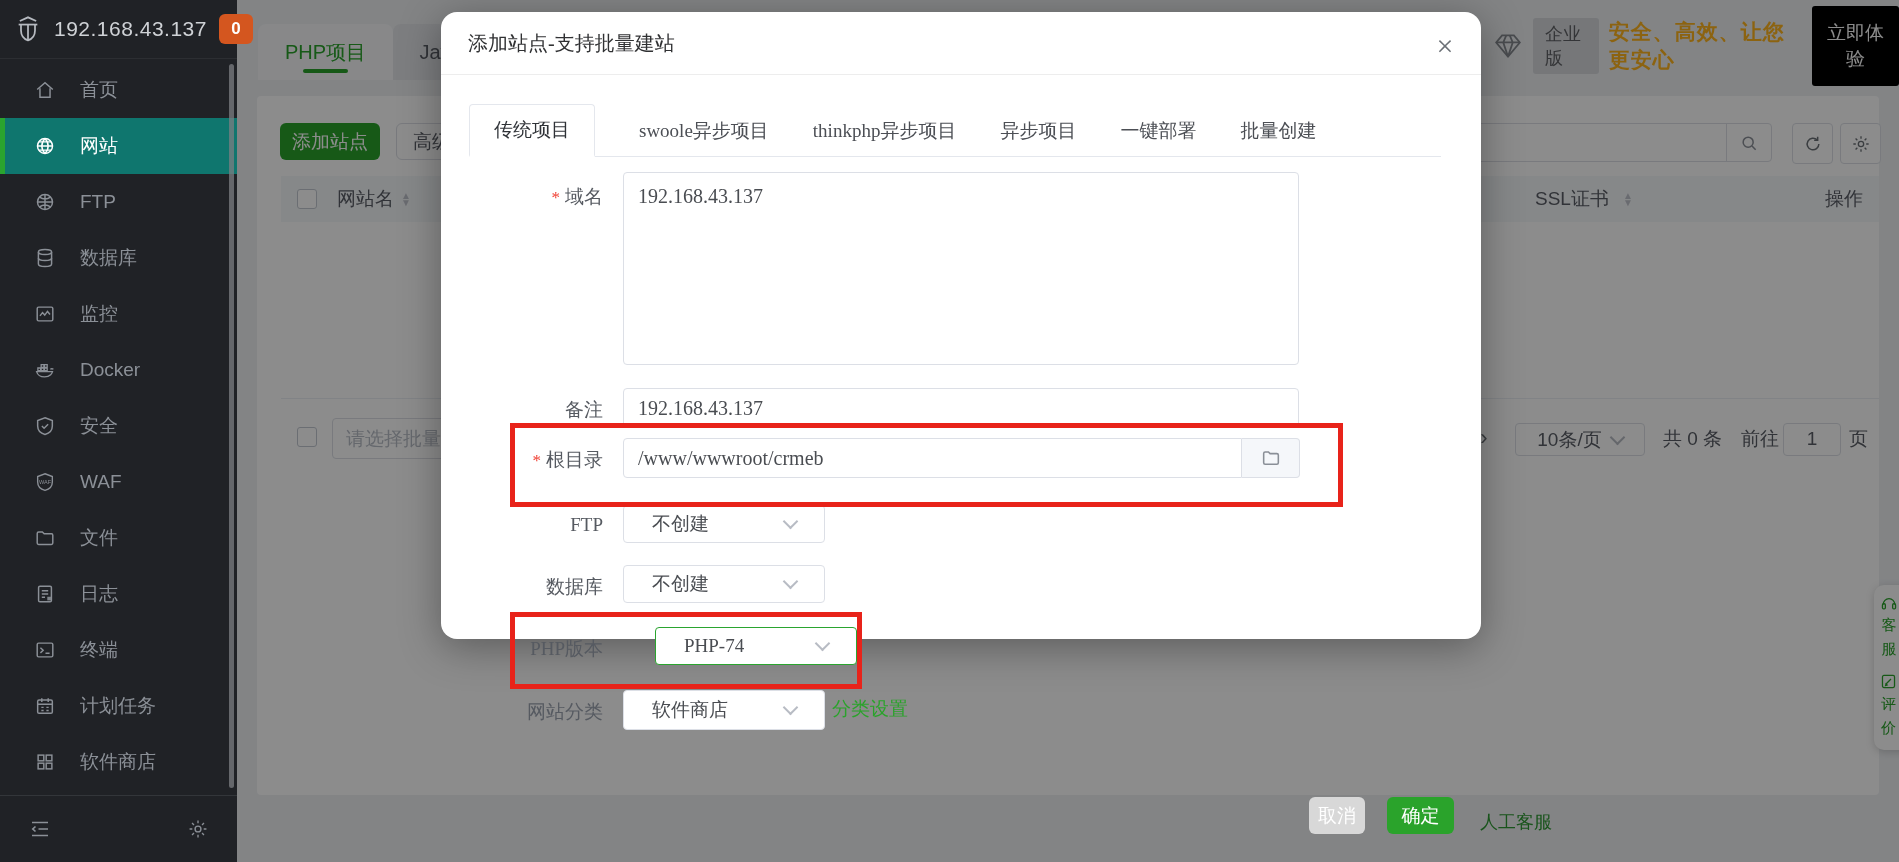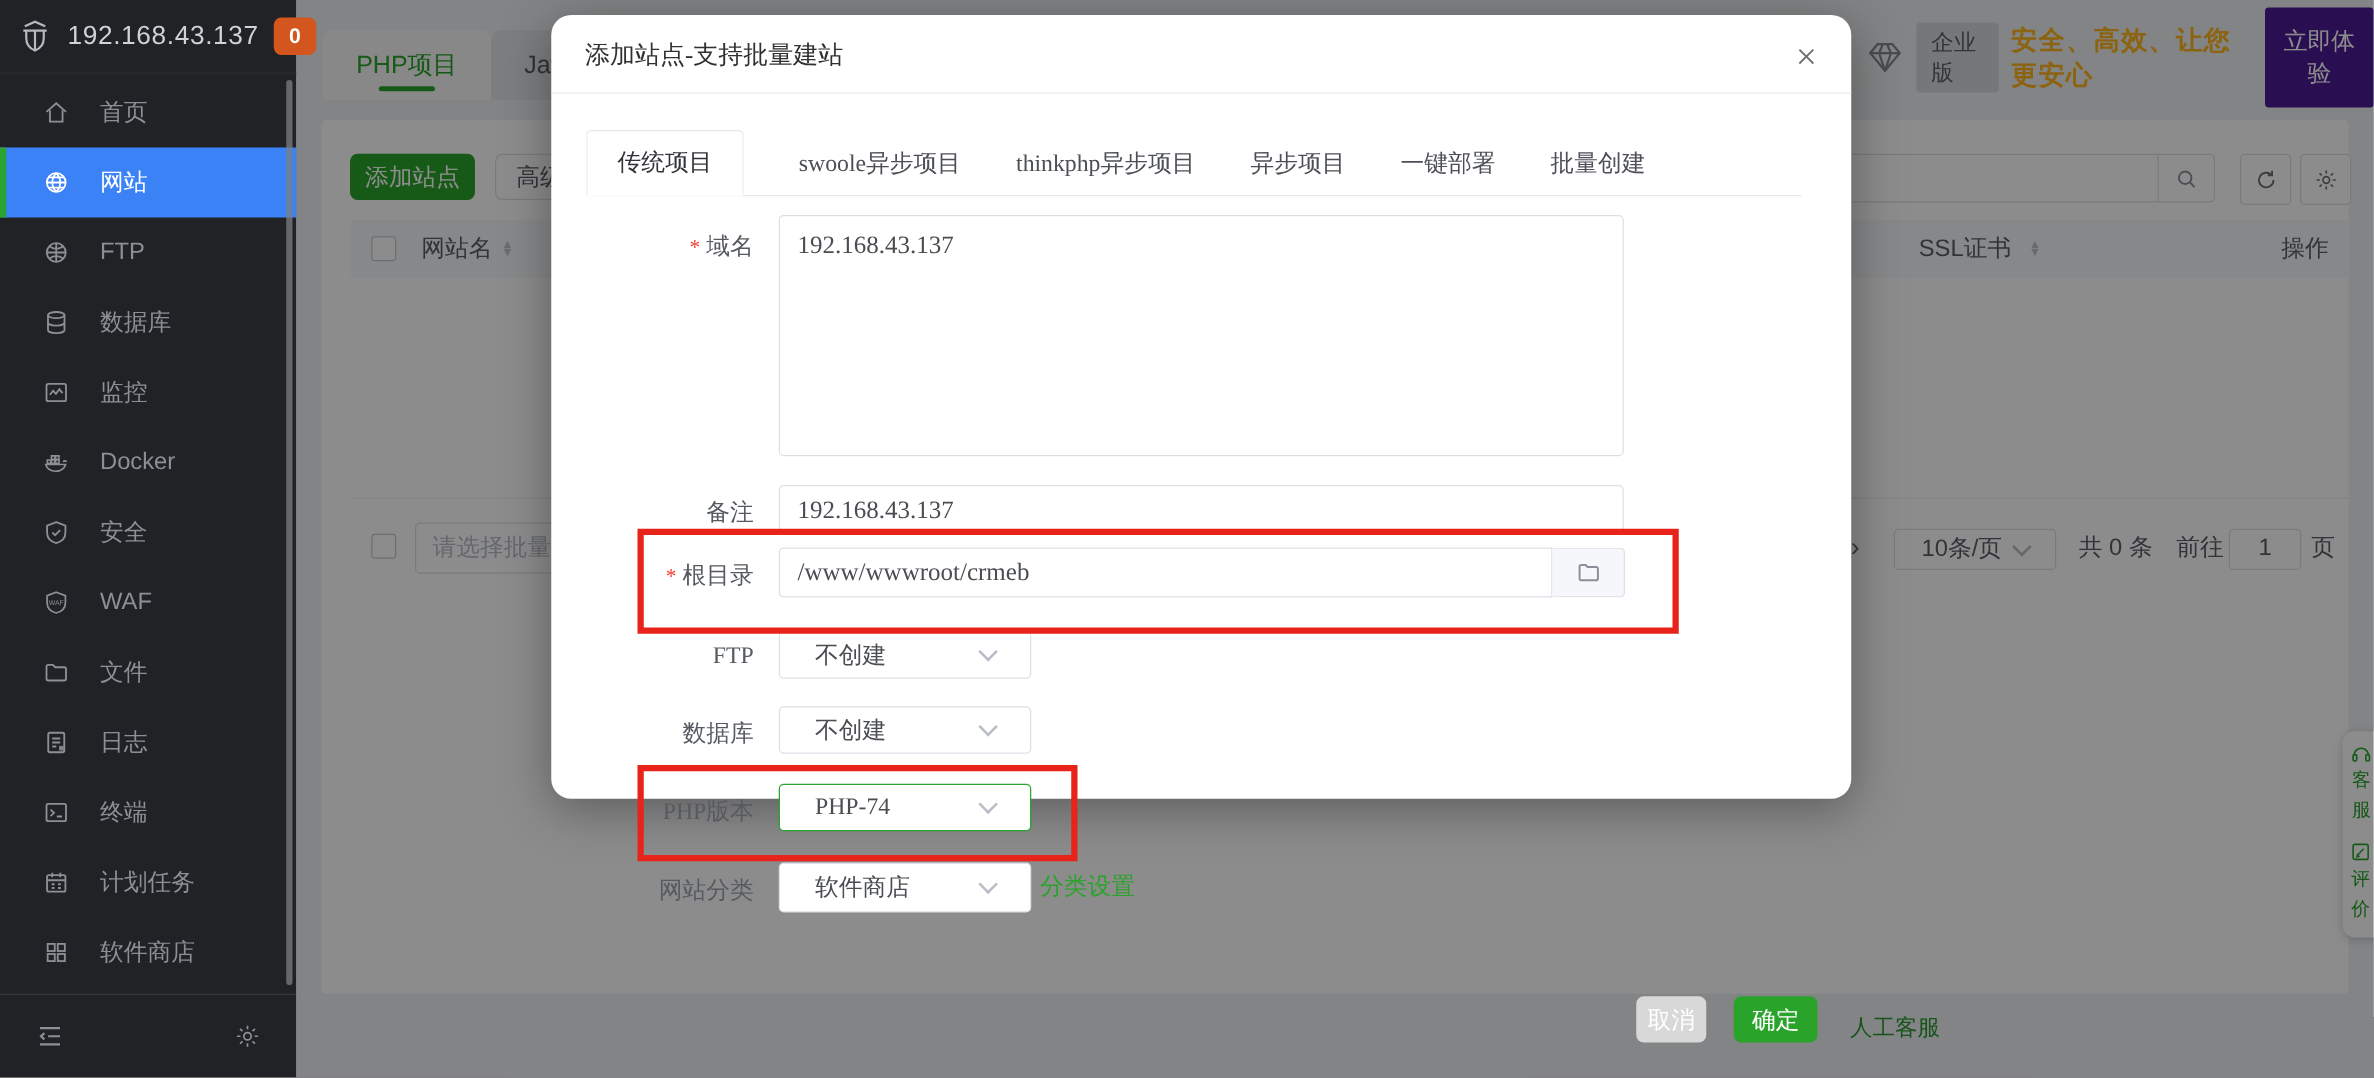--- a/index.html
+++ b/index.html
@@ -9,21 +9,21 @@
   
   .sidebar{position:absolute;left:0;top:0;width:237px;height:862px;background:#202226;z-index:15;}
   .sb-head{height:58px;display:flex;align-items:center;padding:0 14px;gap:12px;border-bottom:1px solid #2c2e32;}
   .sb-ip{color:#cfd2d6;font-size:21px;flex:1;letter-spacing:.5px;}
   .sb-badge{background:#d4561f;color:#fff;border-radius:6px;min-width:34px;height:30px;line-height:30px;
     text-align:center;font-size:17px;font-weight:bold;}
   .sb-menu{position:absolute;top:62px;left:0;right:0;}
   .sb-item{height:56px;display:flex;align-items:center;gap:24px;padding-left:34px;color:#8b9097;
     font-size:19px;cursor:pointer;position:relative;}
   .sb-item .ic{width:22px;height:22px;}
-  .sb-item.active{background:#3b82f6;color:#fff;}
+  .sb-item.active{background:#0f766e;color:#fff;}
   .sb-item.active::before{content:"";position:absolute;left:0;top:0;bottom:0;width:5px;background:#2aa42f;}
   .sb-scrollbar{position:absolute;right:3px;top:64px;width:5px;height:724px;background:#7c7f83;
     border-radius:3px;opacity:.75;}
   .sb-foot{position:absolute;bottom:0;left:0;right:0;height:66px;border-top:1px solid #33363a;
     display:flex;align-items:center;justify-content:space-between;padding:0 28px;color:#8b9097;}
   
   .main{position:absolute;left:237px;top:0;right:0;bottom:0;background:#eef0f3;}
   .m-tab{position:absolute;top:24px;height:56px;line-height:56px;text-align:center;font-size:20px;
     color:#5a5e66;background:#e4e6e9;border-radius:8px 8px 0 0;cursor:pointer;}
   .m-tab.php{left:21px;width:135px;background:#f7f8fa;color:#2aa32b;}
@@ -54,21 +54,21 @@
     display:flex;align-items:center;justify-content:center;gap:10px;cursor:pointer;}
   .pag-total{left:1406px;line-height:31px;}
   .pag-goto{left:1484px;line-height:31px;}
   .pag-input{left:1526px;width:56px;border:1px solid #dcdfe6;border-radius:4px;background:#fff;text-align:center;
     line-height:29px;color:#5a5e66;}
   .pag-unit{left:1592px;line-height:31px;}
   .svc{position:absolute;left:1223px;top:714px;color:#2f9a33;font-size:18px;}
   .ent{position:absolute;left:1256px;top:26px;height:40px;display:flex;align-items:center;gap:10px;}
   .ent-badge{background:#d7d9dd;color:#606266;font-size:18px;border-radius:3px;padding:4px 12px;}
   .ent-slogan{color:#ffb51e;font-size:21px;font-weight:bold;letter-spacing:1px;}
-  .ent-cta{background:#4c1d95;color:#fff;border:none;border-radius:3px;font-size:19px;padding:14px 14px;
+  .ent-cta{background:#000000;color:#fff;border:none;border-radius:3px;font-size:19px;padding:14px 14px;
     font-family:inherit;margin-left:6px;cursor:pointer;}
   .floatw{position:absolute;left:1637px;top:585px;width:46px;padding:10px 0 12px 6px;background:#fff;
     border-radius:10px 0 0 10px;box-shadow:0 2px 8px rgba(0,0,0,.18);display:flex;flex-direction:column;
     align-items:flex-start;gap:14px;}
   .fw-item{display:flex;flex-direction:column;align-items:center;color:#2aa32b;font-size:15px;line-height:21px;
     gap:3px;cursor:pointer;}
   
   .mask{position:absolute;left:237px;top:0;right:0;bottom:0;background:rgba(0,0,0,.45);z-index:10;}
   
   .modal{position:absolute;left:441px;top:12px;width:1040px;height:627px;background:#fff;border-radius:16px;
@@ -83,21 +83,21 @@
     margin-bottom:-1px;color:#2f3237;}
   .flabel{position:absolute;left:0;width:162px;text-align:right;font-size:19px;color:#565a61;}
   .req{color:#f04134;margin-right:5px;font-size:17px;}
   .ta{position:absolute;left:182px;top:160px;width:676px;height:193px;border:1px solid #dcdfe6;border-radius:4px;
     font-size:20px;color:#4a4d52;padding:12px 14px;box-sizing:border-box;resize:none;font-family:inherit;background:#fff;}
   .inp{position:absolute;border:1px solid #dcdfe6;border-radius:4px;font-size:20px;color:#4a4d52;
     padding:0 14px;box-sizing:border-box;font-family:inherit;background:#fff;}
   .sel{position:absolute;left:182px;width:202px;height:38px;border:1px solid #dcdfe6;border-radius:4px;
     background:#fff;display:flex;align-items:center;justify-content:space-between;padding:0 28px;
     font-size:19px;color:#4a4d52;box-sizing:border-box;cursor:pointer;}
-  .sel.green{border:1px solid #2aa42f;}
+  .sel.green{border:1px solid #2aa42f;margin-left:32px;}
   .chev{width:9px;height:9px;border-right:2px solid #b8bcc4;border-bottom:2px solid #b8bcc4;
     transform:rotate(45deg);margin-top:-5px;}
   .dirbtn{position:absolute;left:801px;top:426px;width:58px;height:40px;background:#f5f7fa;
     border:1px solid #dcdfe6;border-left:none;border-radius:0 4px 4px 0;box-sizing:border-box;
     display:flex;align-items:center;justify-content:center;color:#8a8f97;cursor:pointer;}
   .catlink{position:absolute;left:391px;top:684px;color:#2aa32b;font-size:19px;cursor:pointer;}
   .mfoot-btn{position:absolute;top:785px;height:37px;border:none;border-radius:6px;color:#fff;
     font-size:19px;font-family:inherit;cursor:pointer;}
   .btn-cancel{left:868px;width:56px;background:#d8d8d8;}
   .btn-ok{left:946px;width:67px;background:#2aa32b;}

